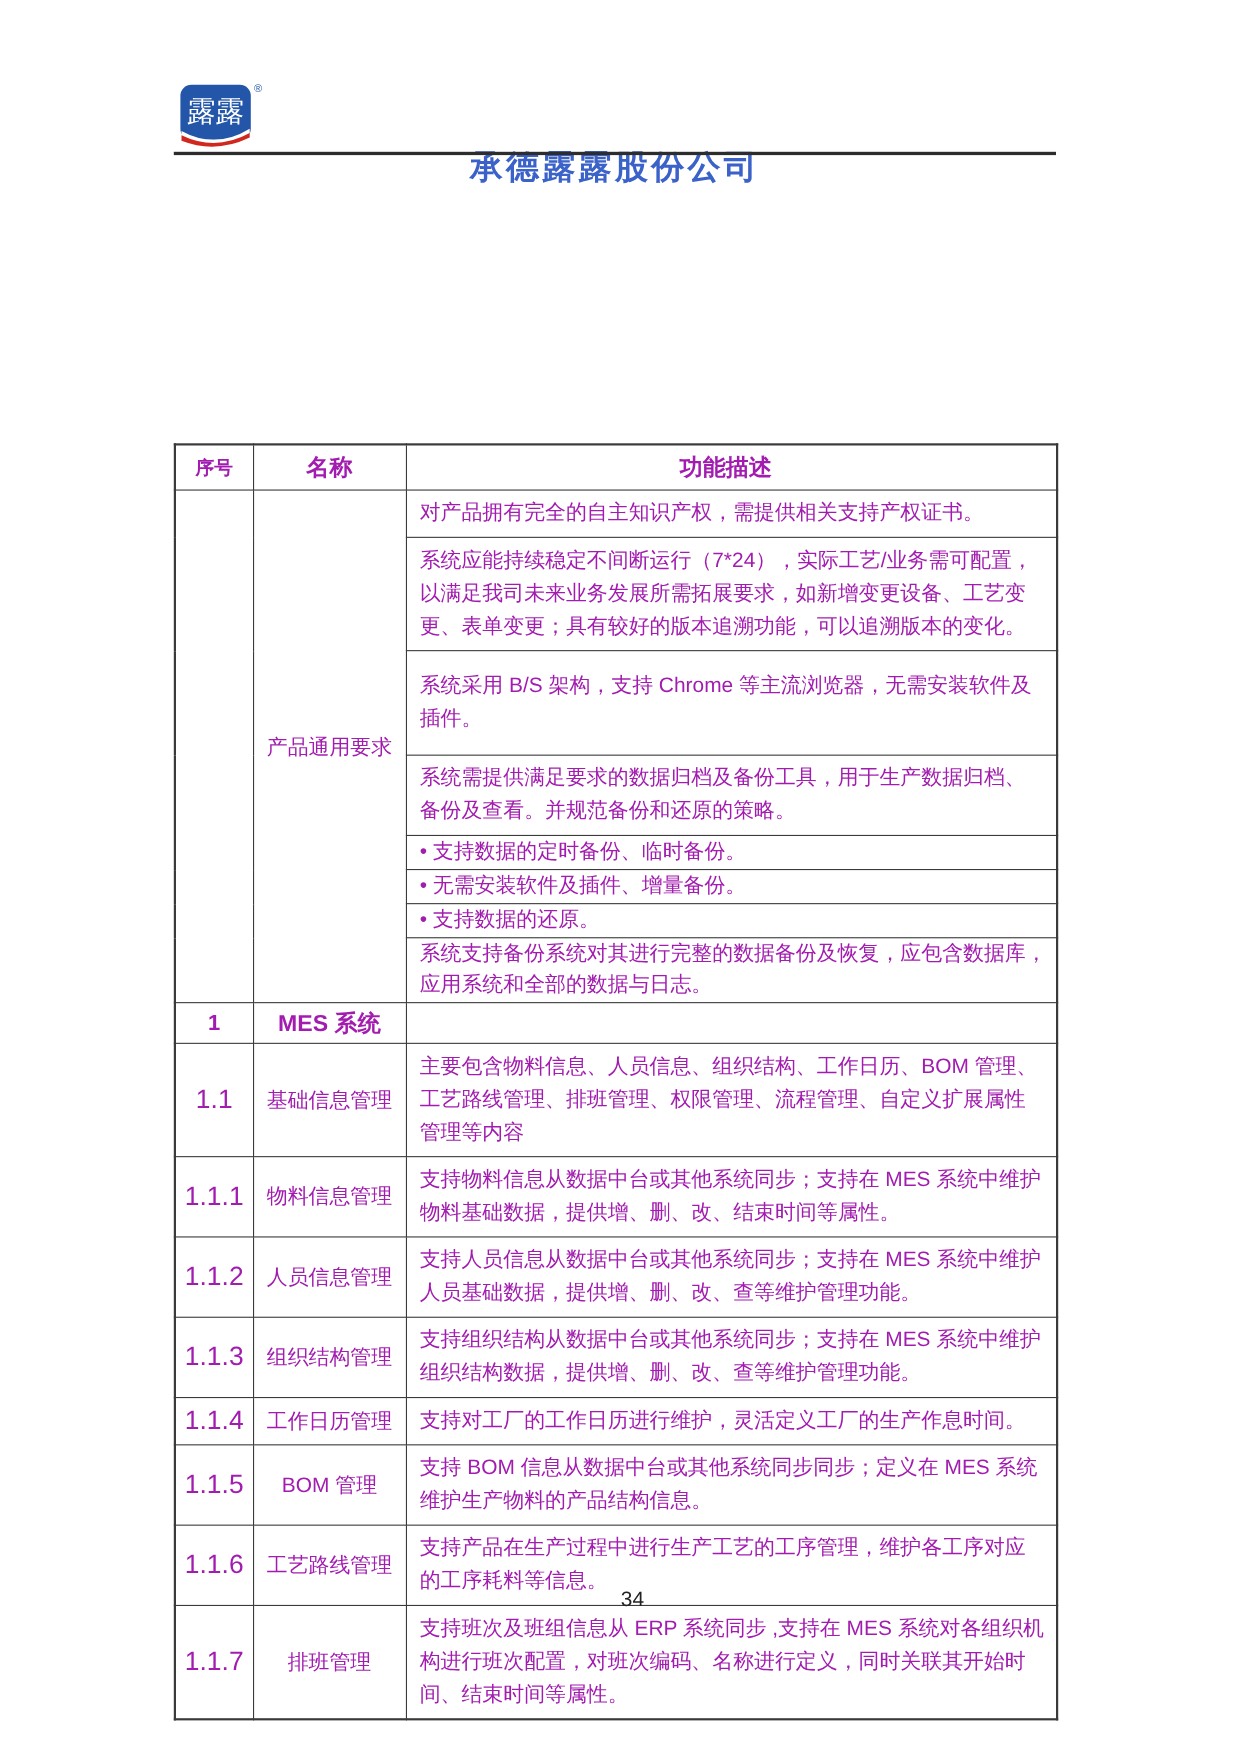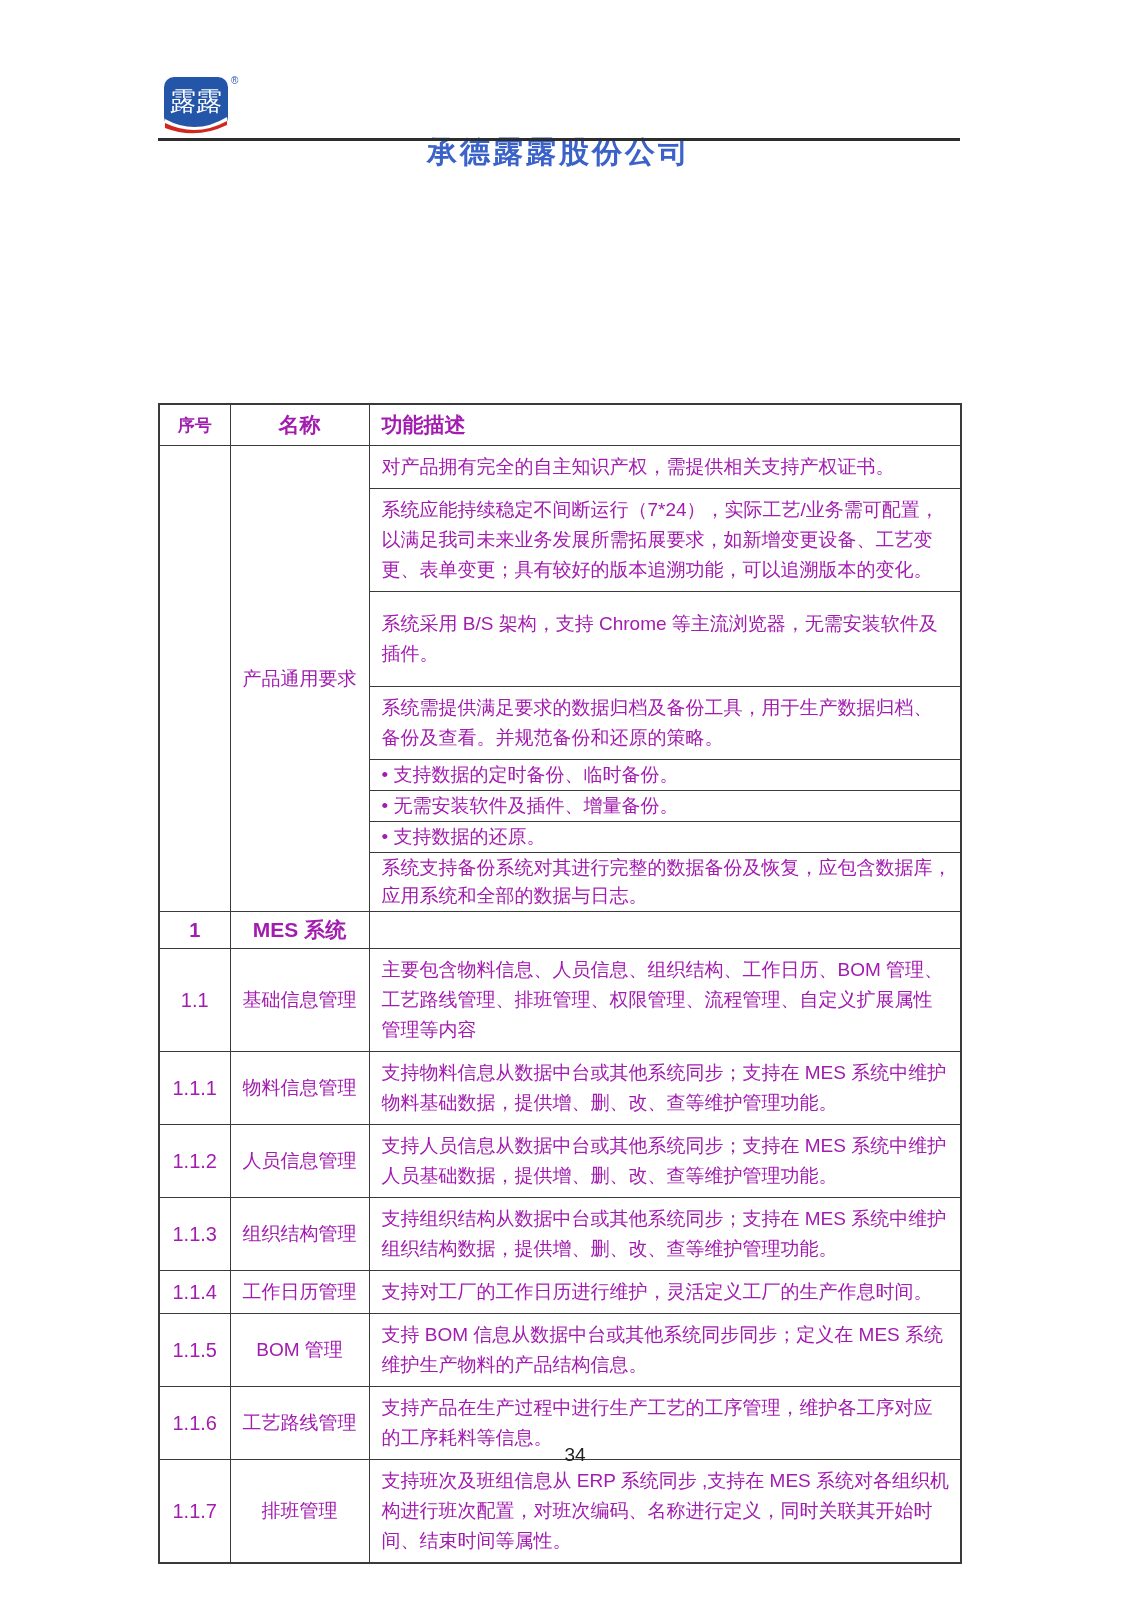--- a/index.html
+++ b/index.html
@@ -45,22 +45,22 @@
   table.urs col.col-name{width:139px;}
   table.urs col.col-desc{width:592px;}
   table.urs th,table.urs td{
     border:1.5px solid #3a3a3a;
     vertical-align:middle;
     color:#a21caf;
     word-break:break-all;
   }
   th.h-id{font-size:17px;font-weight:bold;text-align:center;padding:8px 2px;}
   th.h-name{font-size:21px;font-weight:bold;text-align:center;padding:6px 2px;}
-  th.h-desc{font-size:21px;font-weight:bold;text-align:left;padding:6px 10px 6px 12px;border-radius:12px;}
-  td.c-id{font-size:20px;text-align:center;padding:4px 2px;}
+  th.h-desc{font-size:21px;font-weight:bold;text-align:center;padding:6px 10px 6px 0;border-radius:12px;}
+  td.c-id{font-size:24px;text-align:center;padding:4px 2px;}
   td.c-name{font-size:19px;text-align:center;padding:4px 4px;}
   td.c-desc{
     font-size:19px;text-align:left;
     line-height:30px;
     padding:6px 10px 6px 12px;
   }
   td.c-desc.compact{line-height:28px;padding:1px 0 1px 12px;}
   td.c-desc.roomy{padding:17px 10px 17px 12px;}
   tr.row-bold td{font-weight:bold;}
   tr.row-bold td.c-id{font-size:20px;}
@@ -138,21 +138,21 @@
         <td class="c-desc"></td>
       </tr>
       <tr>
         <td class="c-id">1.1</td>
         <td class="c-name">基础信息管理</td>
         <td class="c-desc">主要包含物料信息、人员信息、组织结构、工作日历、BOM 管理、工艺路线管理、排班管理、权限管理、流程管理、自定义扩展属性管理等内容</td>
       </tr>
       <tr>
         <td class="c-id">1.1.1</td>
         <td class="c-name">物料信息管理</td>
-        <td class="c-desc">支持物料信息从数据中台或其他系统同步；支持在 MES 系统中维护物料基础数据，提供增、删、改、查等维护管理功能。</td>
+        <td class="c-desc">支持物料信息从数据中台或其他系统同步；支持在 MES 系统中维护物料基础数据，提供增、删、改、结束时间等属性。</td>
       </tr>
       <tr>
         <td class="c-id">1.1.2</td>
         <td class="c-name">人员信息管理</td>
         <td class="c-desc">支持人员信息从数据中台或其他系统同步；支持在 MES 系统中维护人员基础数据，提供增、删、改、查等维护管理功能。</td>
       </tr>
       <tr>
         <td class="c-id">1.1.3</td>
         <td class="c-name">组织结构管理</td>
         <td class="c-desc">支持组织结构从数据中台或其他系统同步；支持在 MES 系统中维护组织结构数据，提供增、删、改、查等维护管理功能。</td>

